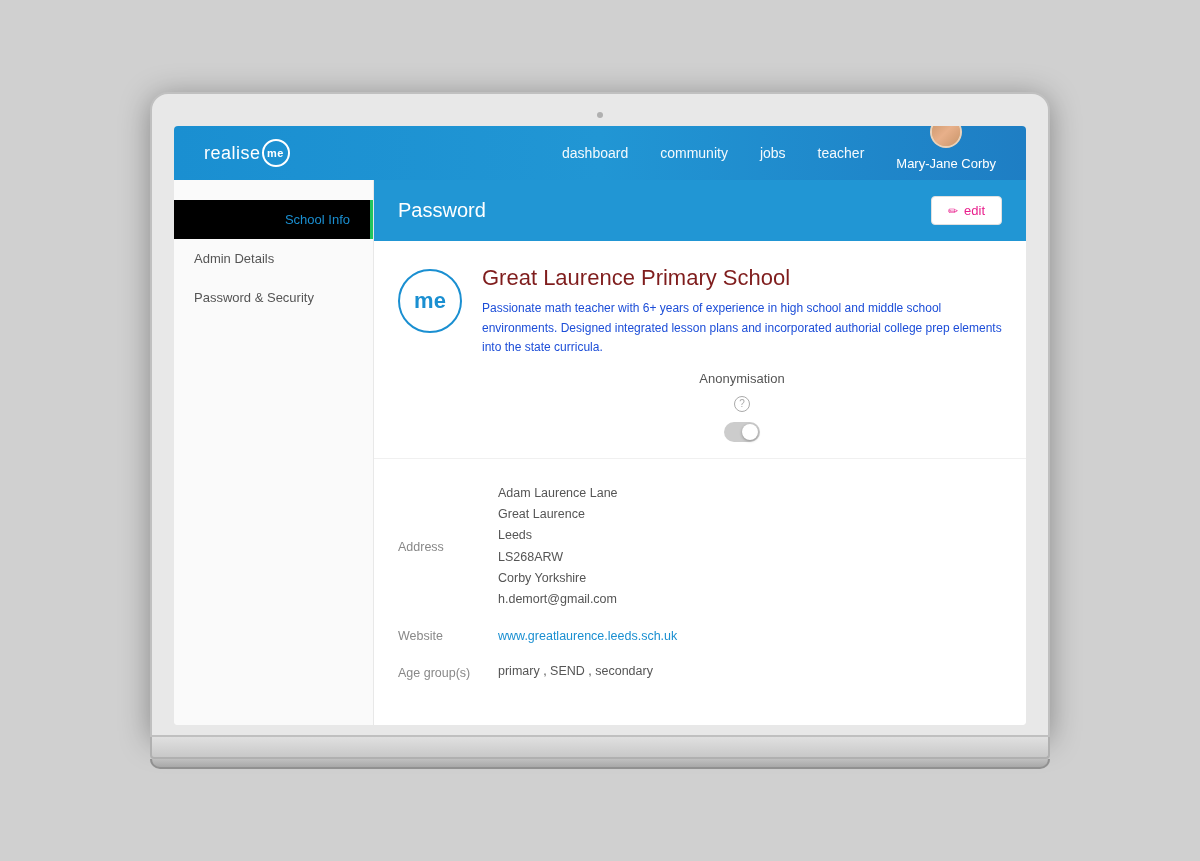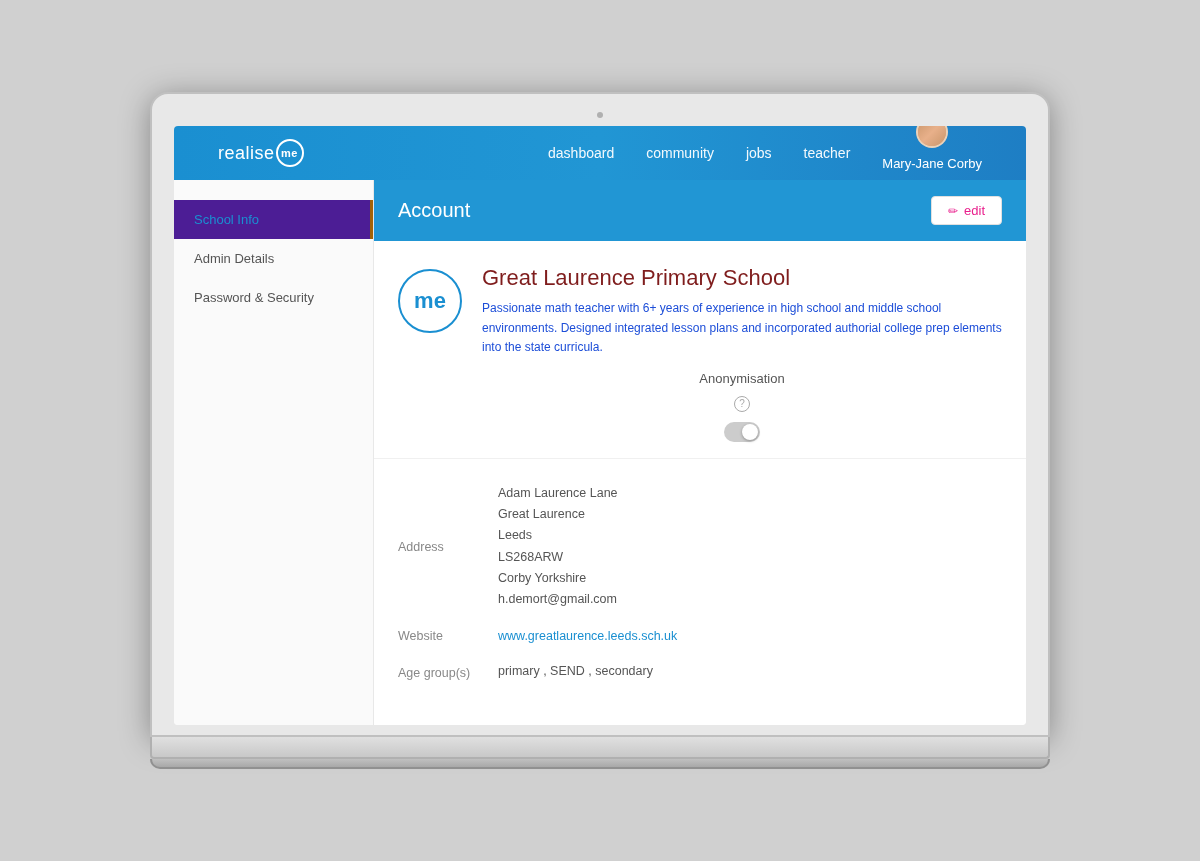--- a/index.html
+++ b/index.html
@@ -53,21 +53,21 @@
       height: 10px;
       width: 100%;
       border-radius: 0 0 12px 12px;
       border: 2px solid #909090;
       border-top: none;
     }
 
     
     .nav-bar {
       background: linear-gradient(to right, #1a8fd1, #2196d4, #1e7ec4);
-      padding: 0 44px;
+      padding: 0 30px;
       height: 54px;
       display: flex;
       align-items: center;
       justify-content: space-between;
     }
 
     .nav-logo {
       display: flex;
       align-items: center;
       color: white;
@@ -165,22 +165,23 @@
 
     .sidebar-item {
       padding: 12px 20px;
       font-size: 13px;
       color: #555;
       cursor: pointer;
     }
 
     .sidebar-item.active {
       color: #1a8fd1;
-      background: #4c1d95;
-      border-right: 3px solid #a16207;
+      background: #000000;
+      border-right: 3px solid #22c55e;
+      text-align: right;
     }
 
     
     .main-content {
       flex: 1;
       background: #fff;
     }
 
     .account-header {
       background: #2196d4;
@@ -373,21 +374,21 @@
             <span>Admin Details</span>
           </div>
           <div class="sidebar-item">
             <span>Password &amp; Security</span>
           </div>
         </aside>
 
         <main class="main-content">
 
           <div class="account-header">
-            <h1 class="account-title">Account</h1>
+            <h1 class="account-title">Password</h1>
             <button class="edit-button">
               <span class="edit-icon">✏</span>
               <span>edit</span>
             </button>
           </div>
 
           <div class="profile-section">
             <div class="profile-logo">
               <span class="profile-logo-me">me</span>
             </div>

